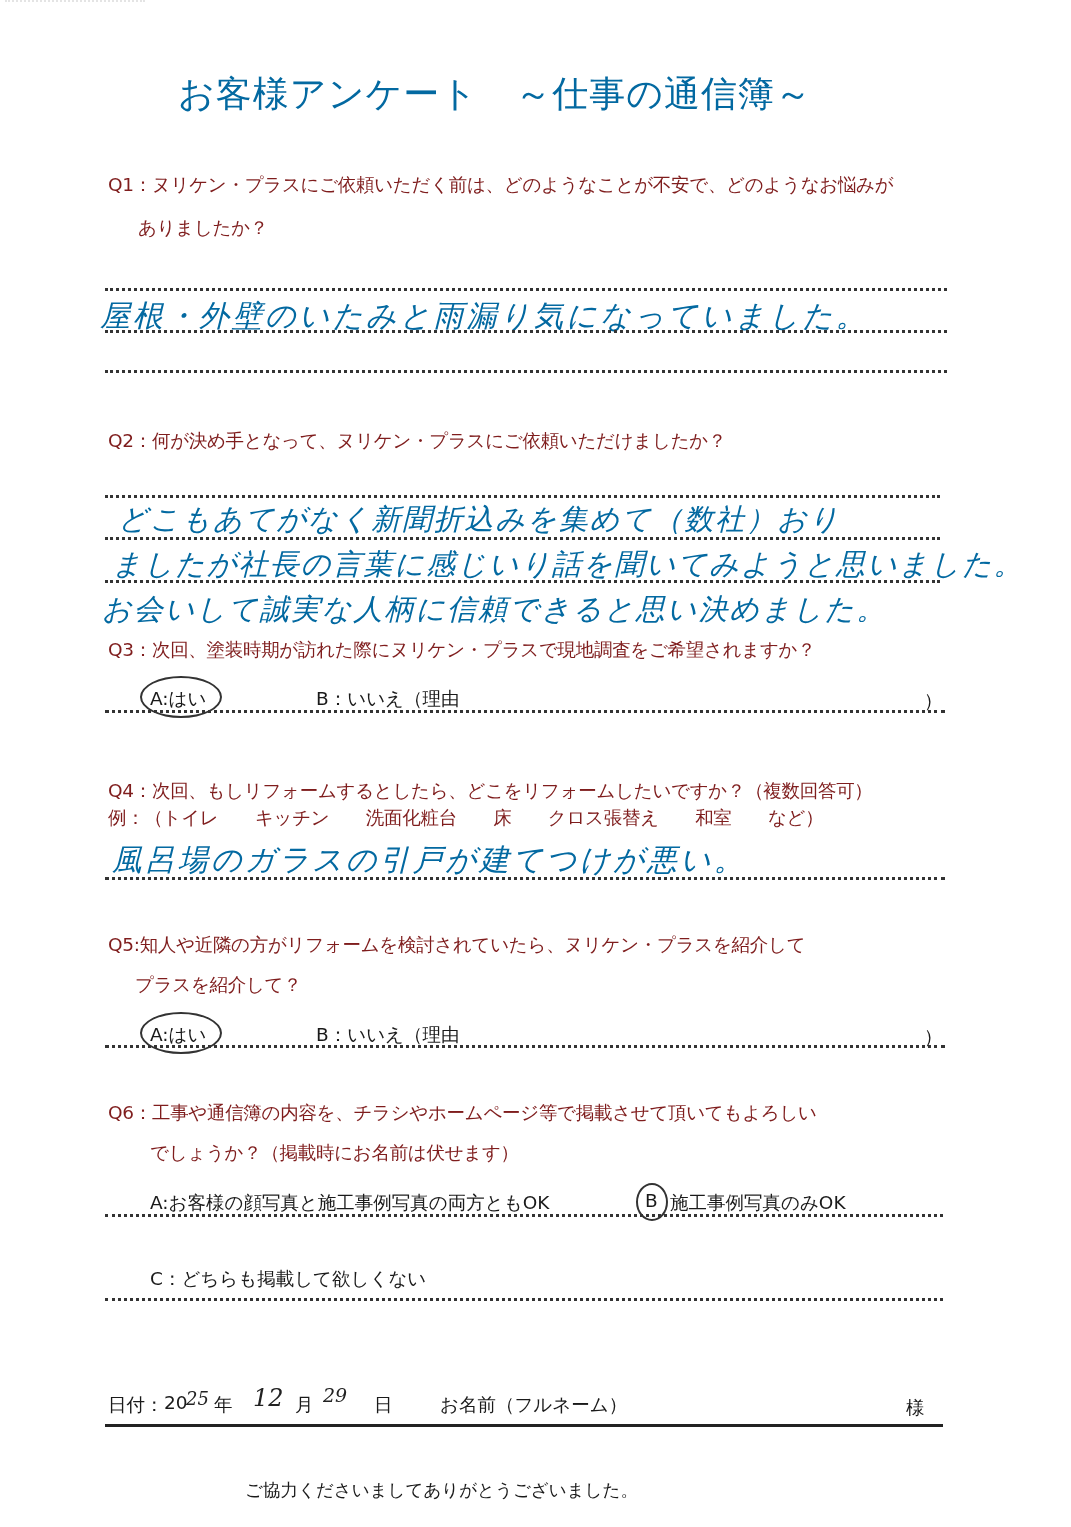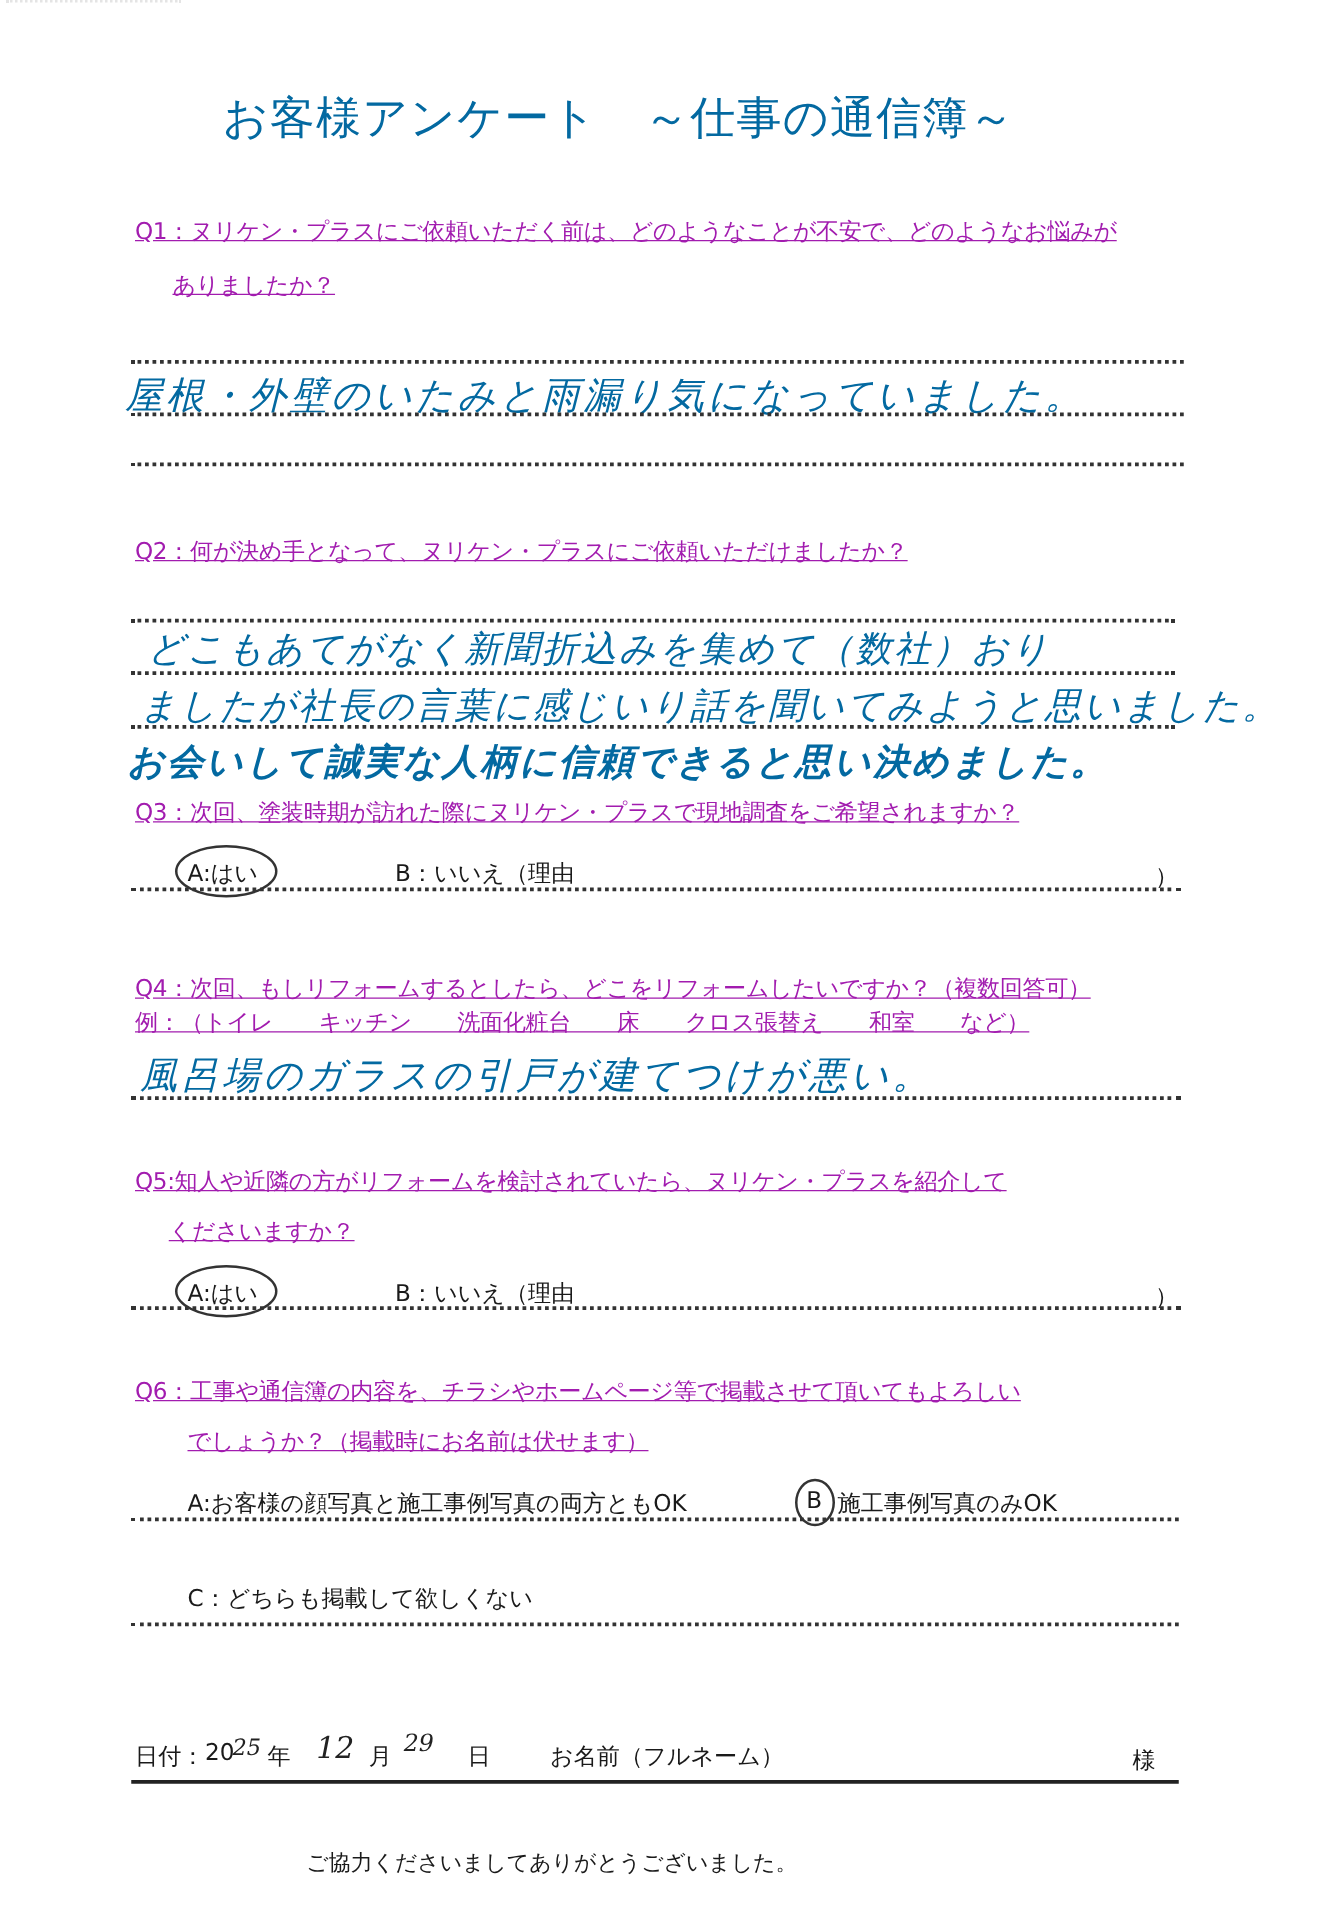--- a/index.html
+++ b/index.html
@@ -6,21 +6,21 @@
     body {
       width: 1071px; height: 1527px; position: relative; overflow: hidden;
       font-family: "DejaVu Sans", "Liberation Sans", sans-serif; color: #111;
     }
     .abs { position: absolute; }
     .title {
       left: 0; width: 990px; top: 70px; text-align: center;
       font-size: 36px; letter-spacing: 1px; color: #0369a1; font-weight: 500;
     }
     .q {
-      font-size: 18.5px; color: #a21caf; white-space: nowrap; letter-spacing: -0.3px; text-decoration: underline;
+      font-size: 18.5px; color: #7f1d1d; white-space: nowrap; letter-spacing: -0.3px;
     }
     .dots {
       height: 0; border-top: 3px dotted #333;
     }
     .solid {
       height: 0; border-top: 3px solid #222;
     }
     .hand {
       font-family: "DejaVu Serif", "Liberation Serif", serif;
       font-size: 30px; color: #0369a1; white-space: nowrap; font-style: italic;
@@ -56,42 +56,42 @@
   <div class="abs dots" style="left:105px; top:370px; width:842px;"></div>
 </section>
 
 <section>
   <div class="abs q" style="left:108px; top:428px;">Q2：何が決め手となって、ヌリケン・プラスにご依頼いただけましたか？</div>
   <div class="abs dots" style="left:105px; top:495px; width:835px;"></div>
   <div class="abs hand hand2" style="left:118px; top:500px;">どこもあてがなく新聞折込みを集めて（数社）おり</div>
   <div class="abs dots" style="left:105px; top:537px; width:835px;"></div>
   <div class="abs hand hand2" style="left:112px; top:545px;">ましたが社長の言葉に感じいり話を聞いてみようと思いました。</div>
   <div class="abs dots" style="left:105px; top:580px; width:835px;"></div>
-  <div class="abs hand hand2" style="left:102px; top:590px;font-weight:bold;">お会いして誠実な人柄に信頼できると思い決めました。</div>
+  <div class="abs hand hand2" style="left:102px; top:590px;">お会いして誠実な人柄に信頼できると思い決めました。</div>
 </section>
 
 <section>
   <div class="abs q" style="left:108px; top:637px;">Q3：次回、塗装時期が訪れた際にヌリケン・プラスで現地調査をご希望されますか？</div>
   <div class="abs opt" style="left:150px; top:686px;">A:はい</div>
   <div class="circle" style="left:140px; top:676px; width:78px; height:38px;"></div>
   <div class="abs opt" style="left:316px; top:686px;">B：いいえ（理由</div>
   <div class="abs opt" style="left:924px; top:688px;">）</div>
   <div class="abs dots" style="left:105px; top:710px; width:840px;"></div>
 </section>
 
 <section>
   <div class="abs q" style="left:108px; top:778px;">Q4：次回、もしリフォームするとしたら、どこをリフォームしたいですか？（複数回答可）</div>
   <div class="abs q" style="left:108px; top:805px;">例：（トイレ　　キッチン　　洗面化粧台　　床　　クロス張替え　　和室　　など）</div>
   <div class="abs hand" style="left:112px; top:840px;">風呂場のガラスの引戸が建てつけが悪い。</div>
   <div class="abs dots" style="left:105px; top:877px; width:840px;"></div>
 </section>
 
 <section>
   <div class="abs q" style="left:108px; top:932px;">Q5:知人や近隣の方がリフォームを検討されていたら、ヌリケン・プラスを紹介して</div>
-  <div class="abs q" style="left:135px; top:972px;">くださいますか？</div>
+  <div class="abs q" style="left:135px; top:972px;">プラスを紹介して？</div>
   <div class="abs opt" style="left:150px; top:1022px;">A:はい</div>
   <div class="circle" style="left:140px; top:1012px; width:78px; height:38px;"></div>
   <div class="abs opt" style="left:316px; top:1022px;">B：いいえ（理由</div>
   <div class="abs opt" style="left:924px; top:1024px;">）</div>
   <div class="abs dots" style="left:105px; top:1045px; width:840px;"></div>
 </section>
 
 <section>
   <div class="abs q" style="left:108px; top:1100px;">Q6：工事や通信簿の内容を、チラシやホームページ等で掲載させて頂いてもよろしい</div>
   <div class="abs q" style="left:150px; top:1140px;">でしょうか？（掲載時にお名前は伏せます）</div>

